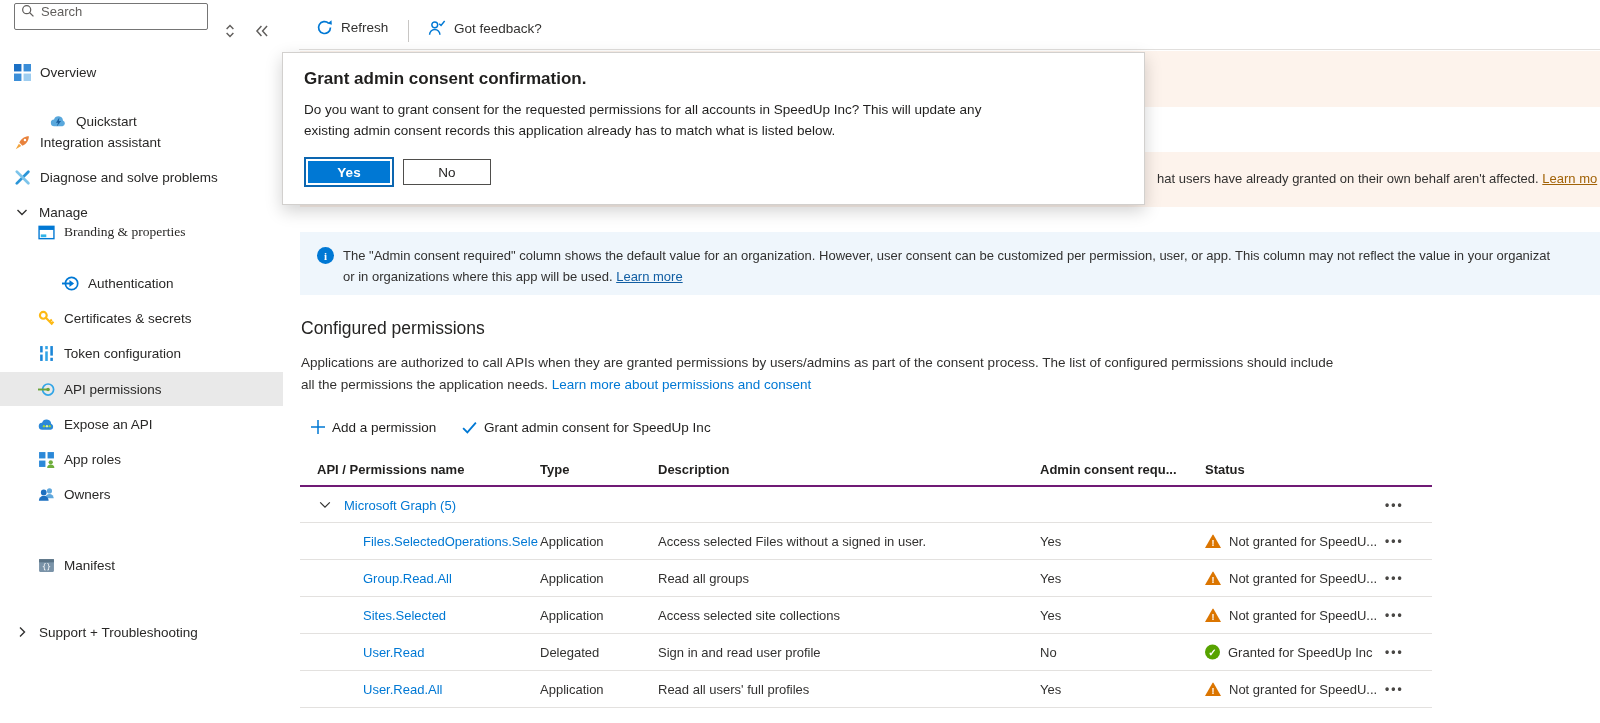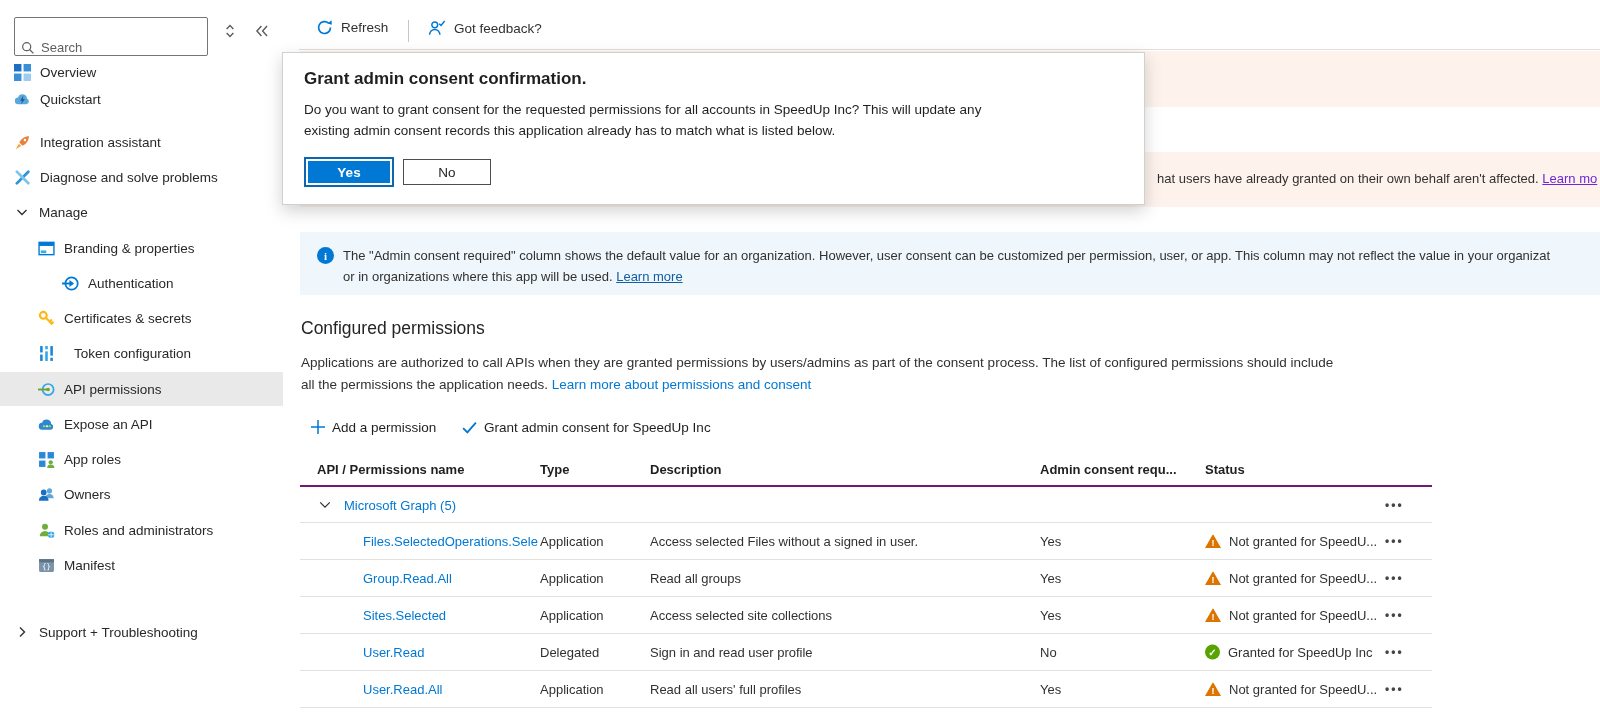--- a/index.html
+++ b/index.html
@@ -6,23 +6,23 @@
   html,body { width:1600px; height:723px; }
   body {
     position:relative; overflow:hidden; background:#fff;
     font-family:"Liberation Sans", sans-serif; color:#323130; font-size:13px;
   }
   a { text-decoration:none; cursor:pointer; }
 
   
   .sidebar { position:absolute; left:0; top:0; width:283px; height:723px; background:#fff; }
   .search-box {
-    position:absolute; left:14px; top:17px; width:194px; height:39px;
+    position:absolute; left:14px; top:3px; width:194px; height:27px;
     border:1px solid #757575; border-radius:2px; background:#fff;
-    display:flex; align-items:flex-end; padding:0 6px;
+    display:flex; align-items:flex-start; padding:0 6px;
   }
   .search-box input {
     border:none; outline:none; flex:1; font-family:inherit; font-size:13px;
     color:#323130; margin-left:6px; background:transparent;
   }
   .search-box input::placeholder { color:#605e5c; }
   .side-top-icon { position:absolute; top:22px; width:18px; height:18px; cursor:pointer; }
   .nav-item {
     position:absolute; left:0; width:283px; height:34px;
     display:flex; align-items:center; cursor:pointer; font-size:13.5px; color:#292827;
@@ -36,21 +36,21 @@
 
   
   .cmdbar-item { position:absolute; top:19px; display:flex; align-items:center; gap:8px;
     font-size:13.5px; color:#323130; cursor:pointer; }
   .cmd-divider { position:absolute; top:20px; width:1px; height:22px; background:#c8c6c4; }
   .content-divider { position:absolute; left:299px; top:49px; width:1301px; height:1px; background:#e1dfdd; }
 
   
   .banner-warning { position:absolute; background:#fdf3ec; }
   .banner-warning .frag { position:absolute; top:19px; white-space:nowrap; font-size:13px; color:#323130; }
-  .banner-warning .frag a { color:#6d28d9; text-decoration:underline;margin-top:36px; }
+  .banner-warning .frag a { color:#a16207; text-decoration:underline;margin-top:36px; }
   .banner-info {
     position:absolute; left:300px; top:232px; width:1300px; height:63px;
     background:#eff6fc; overflow:hidden;
   }
   .info-icon {
     position:absolute; left:17px; top:15px; width:17px; height:17px; border-radius:50%;
     background:#0078d4; color:#fff; font-size:11px; font-weight:bold;
     display:flex; align-items:center; justify-content:center; font-family:"Liberation Serif", serif;
   }
   .banner-info .txt { position:absolute; left:43px; top:13px; line-height:21px; white-space:nowrap; font-size:13px; }
@@ -78,21 +78,21 @@
   .action-item { position:absolute; top:419px; display:flex; align-items:center; gap:6px;
     font-size:13.5px; color:#201f1e; cursor:pointer; }
 
   
   .perm-table { position:absolute; left:300px; top:453px; width:1132px; }
   .t-row { position:relative; width:100%; }
   .t-head { height:34px; border-bottom:2px solid #701a75; font-weight:bold; color:#201f1e; }
   .t-group { height:36px; border-bottom:1px solid #e3e1df; }
   .t-data { height:37px; border-bottom:1px solid #e3e1df; }
   .cell { position:absolute; top:50%; transform:translateY(-50%); white-space:nowrap; font-size:13px; }
-  .c1 { left:17px; } .c2 { left:240px; } .c3 { left:314px;padding-left:36px; } .c4 { left:740px; } .c5 { left:905px; }
+  .c1 { left:17px; } .c2 { left:240px; } .c3 { left:322px;padding-left:36px; } .c4 { left:740px; } .c5 { left:905px; }
   .c-gchev { left:18px; width:14px; height:14px; }
   .c-glabel { left:44px; color:#0078d4; cursor:pointer; }
   .c-name { left:63px; color:#0078d4; cursor:pointer; }
   .c-menu { left:1085px; color:#484644; font-weight:bold; letter-spacing:2px; font-size:12px; cursor:pointer; }
   .status-cell { display:flex; align-items:center; gap:8px; }
   .w-tri { position:relative; width:16px; height:14px; flex:0 0 16px; }
   .w-tri .tri { position:absolute; inset:0; background:#db7500; clip-path:polygon(50% 0,100% 100%,0 100%); }
   .w-tri .bang { position:absolute; left:0; right:0; top:3px; text-align:center; color:#fff; font-size:9px; font-weight:bold; }
   .g-circ { width:15px; height:15px; border-radius:50%; background:#57a300; color:#fff; flex:0 0 15px;
     display:flex; align-items:center; justify-content:center; font-size:10px; font-weight:bold; }
@@ -126,21 +126,21 @@
     <span class="ic">
         <svg viewBox="0 0 16 16">
           <rect x="0" y="0" width="7" height="7" fill="#1a6fc4"></rect>
           <rect x="9" y="0" width="7" height="7" fill="#3b8ed8"></rect>
           <rect x="0" y="9" width="7" height="7" fill="#3b8ed8"></rect>
           <rect x="9" y="9" width="7" height="7" fill="#9ecdf0"></rect>
         </svg>
       </span>
     <span class="lbl">Overview</span>
   </div>
-  <div class="nav-item" style="top:82px;">
+  <div class="nav-item" style="top:104px;padding-left:36px;">
     <span class="ic">
         <svg viewBox="0 0 16 16">
           <path d="M4.2 12.5 a3.2 3.2 0 0 1 -0.4 -6.4 a4.3 4.3 0 0 1 8.4 0.9 a2.9 2.9 0 0 1 -0.4 5.5 z" fill="#59a8dd"></path>
           <polygon points="8.8,4.2 5.6,9.2 7.6,9.2 6.4,12.8 10.4,7.6 8.4,7.6" fill="#1b5f9e"></polygon>
         </svg>
       </span>
     <span class="lbl">Quickstart</span>
   </div>
   <div class="nav-item" style="top:125px;">
     <span class="ic">
@@ -161,21 +161,21 @@
       </span>
     <span class="lbl">Diagnose and solve problems</span>
   </div>
   <div class="nav-item" style="top:195px;">
     <span class="chev"><svg viewBox="0 0 16 16" width="16" height="16">
           <path d="M3.5 6 L8 10.5 L12.5 6" fill="none" stroke="#323130" stroke-width="1.4"></path>
         </svg></span>
     <span class="lbl">Manage</span>
   </div>
 
-  <div class="nav-item sub" style="top:231px;">
+  <div class="nav-item sub" style="top:215px;font-family:Liberation Serif, serif;">
     <span class="ic">
         <svg viewBox="0 0 16 16">
           <rect x="1" y="2.2" width="14" height="11.6" fill="#fff" stroke="#0078d4" stroke-width="1.3"></rect>
           <rect x="1" y="2.2" width="14" height="3.4" fill="#0078d4"></rect>
           <rect x="2.6" y="9.8" width="5.2" height="2.6" fill="#31b3e7"></rect>
         </svg>
       </span>
     <span class="lbl">Branding &amp; properties</span>
   </div>
   <div class="nav-item sub" style="top:266px;margin-left:24px;">
@@ -190,21 +190,21 @@
   </div>
   <div class="nav-item sub" style="top:301px;">
     <span class="ic">
         <svg viewBox="0 0 16 16">
           <circle cx="5" cy="5" r="3.2" fill="none" stroke="#fdb913" stroke-width="2"></circle>
           <path d="M7.4 7.4 L13.6 13.6 M11 11 L13 9 M12.8 12.8 L14.6 11" fill="none" stroke="#fdb913" stroke-width="2"></path>
         </svg>
       </span>
     <span class="lbl">Certificates &amp; secrets</span>
   </div>
-  <div class="nav-item sub" style="top:336px;gap:10px;">
+  <div class="nav-item sub" style="top:336px;">
     <span class="ic">
         <svg viewBox="0 0 16 16">
           <rect x="2" y="1" width="2.4" height="6" fill="#1b86d8"></rect>
           <rect x="2" y="9" width="2.4" height="6" fill="#1b86d8"></rect>
           <rect x="6.8" y="1" width="2.4" height="3" fill="#31a5e7"></rect>
           <rect x="6.8" y="6" width="2.4" height="9" fill="#31a5e7"></rect>
           <rect x="11.6" y="1" width="2.4" height="9" fill="#1b86d8"></rect>
           <rect x="11.6" y="12" width="2.4" height="3" fill="#1b86d8"></rect>
         </svg>
       </span>
@@ -246,31 +246,20 @@
   <div class="nav-item sub" style="top:477px;align-items:center;">
     <span class="ic">
         <svg viewBox="0 0 16 16">
           <circle cx="10.8" cy="4.6" r="2.4" fill="#5ea7dd"></circle>
           <path d="M6.8 11.6 a4 4 0 0 1 8 0 Z" fill="#5ea7dd"></path>
           <circle cx="5.4" cy="6" r="2.7" fill="#1b6fc0"></circle>
           <path d="M0.8 13.8 a4.6 4.6 0 0 1 9.2 0 Z" fill="#1b6fc0"></path>
         </svg>
       </span>
     <span class="lbl">Owners</span>
-  </div>
-  <div class="nav-item sub" style="top:513px;">
-    <span class="ic">
-        <svg viewBox="0 0 16 16">
-          <circle cx="6.6" cy="4.4" r="2.8" fill="#6fae3c"></circle>
-          <path d="M1.6 13.4 a5 5 0 0 1 10 0 Z" fill="#6fae3c"></path>
-          <circle cx="12.4" cy="12" r="3" fill="#31a5e7"></circle>
-          <path d="M9.4 12 h6 M12.4 9 v6" stroke="#fff" stroke-width="0.7"></path>
-        </svg>
-      </span>
-    <span class="lbl">Roles and administrators</span>
   </div>
   <div class="nav-item sub" style="top:548px;">
     <span class="ic">
         <svg viewBox="0 0 16 16">
           <rect x="1" y="2" width="14" height="12" rx="1" fill="#7a93a8"></rect>
           <rect x="1" y="2" width="14" height="3" fill="#5a7386"></rect>
           <text x="8" y="11.6" text-anchor="middle" font-size="7" fill="#fff" font-family="DejaVu Sans Mono, monospace">{}</text>
         </svg>
       </span>
     <span class="lbl">Manifest</span>

